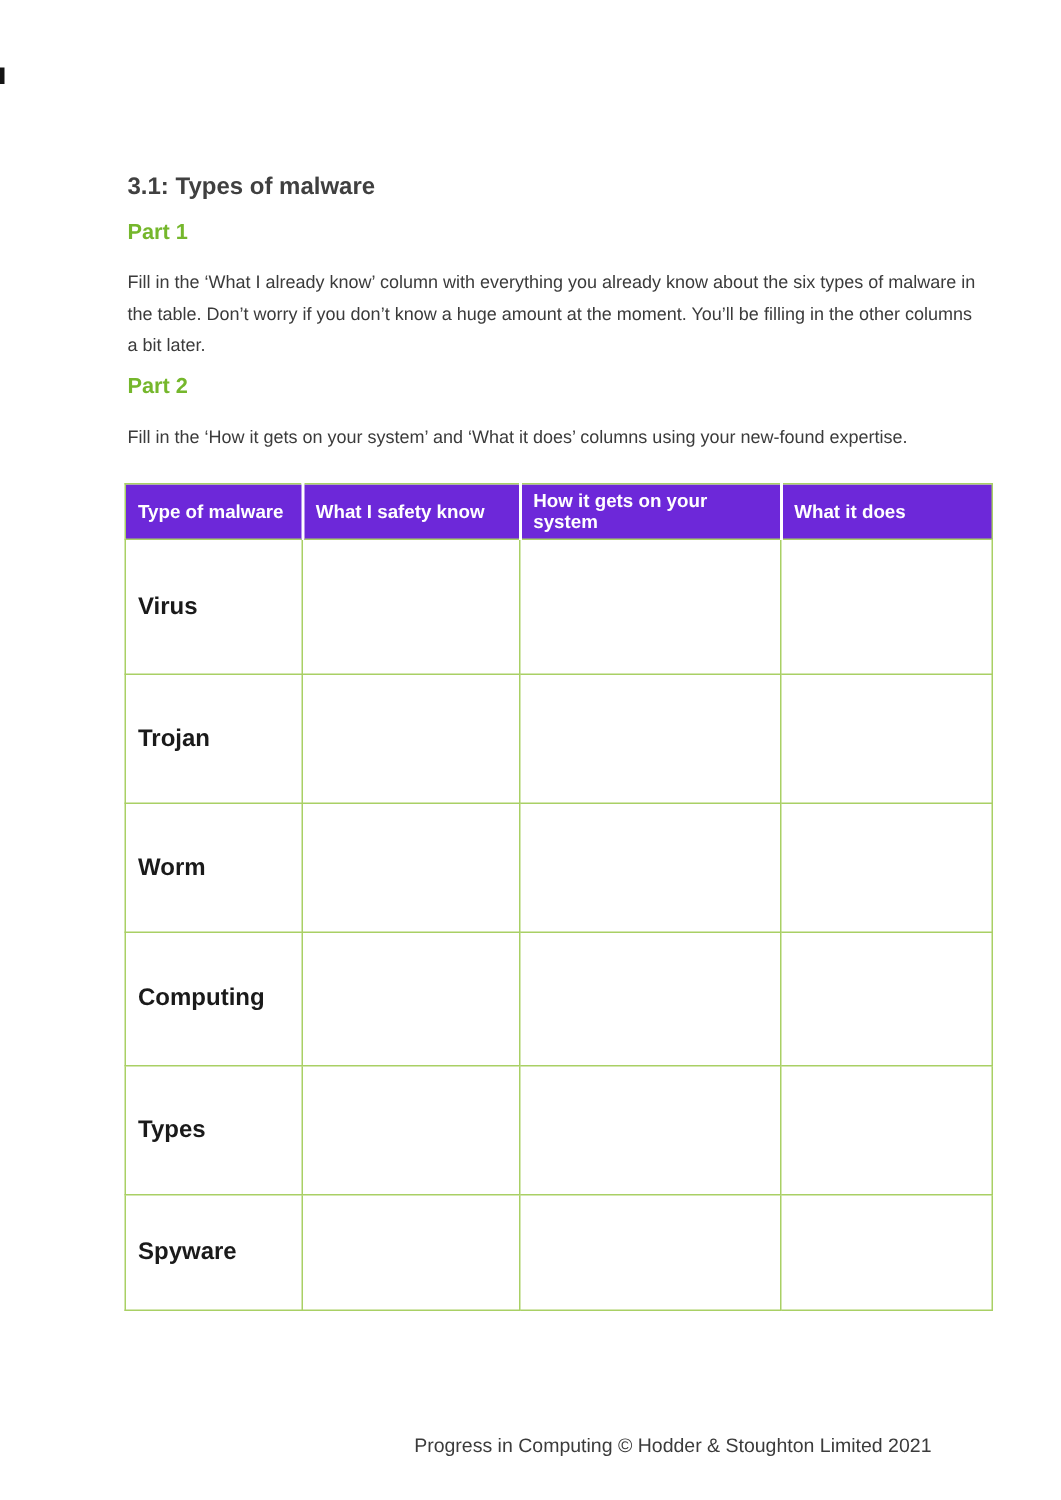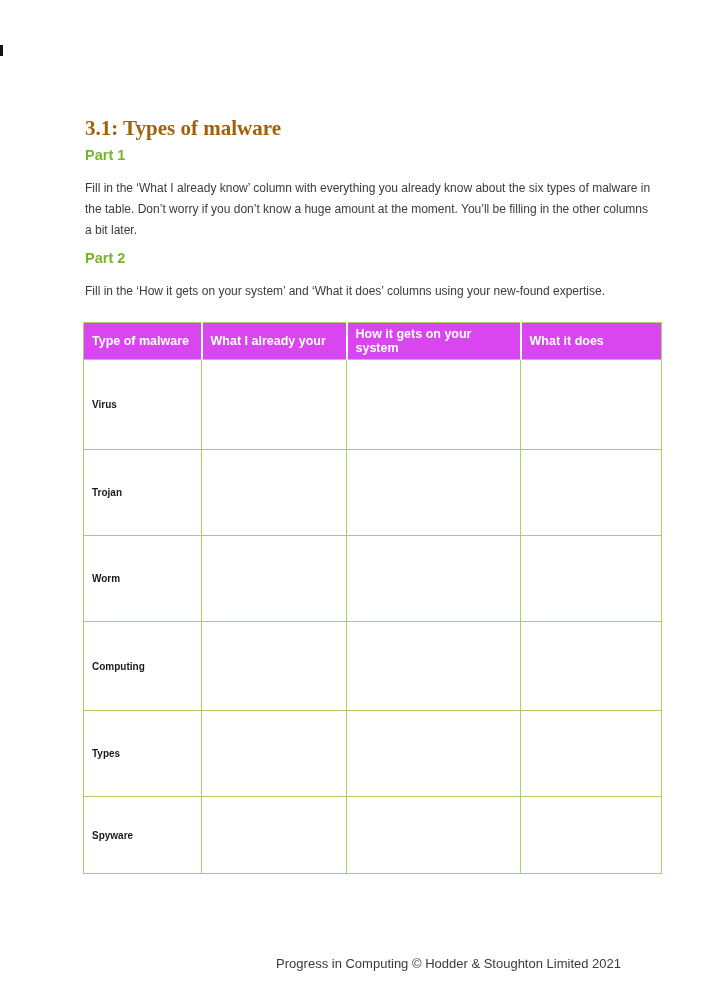--- a/index.html
+++ b/index.html
@@ -27,21 +27,21 @@
     white-space: nowrap;
   }
   .binder-notch {
     position: absolute; left: 0; top: 45px; width: 3px; height: 11px;
     background: #141414;
   }
 
   
   .section-title {
     position: absolute; left: 85px; top: 116px;
-    color: #a16207; font-size: 21px; font-weight: bold; font-family: Liberation Serif, serif;
+    color: #404040; font-size: 16px; font-weight: bold;
   }
   .part-heading {
     position: absolute; left: 85px;
     color: #75b72c; font-size: 14.5px; font-weight: bold;
   }
   #part1-heading { top: 147px; }
   #part2-heading { top: 250px; }
   .body-text {
     position: absolute; left: 85px; width: 572px;
     color: #3b3b3b; font-size: 12px; line-height: 21px;
@@ -51,37 +51,37 @@
 
   
   .tbl-wrap { position: absolute; left: 83px; top: 322px; }
   table {
     border-collapse: collapse;
     table-layout: fixed;
     width: 578px;
     border: 1.5px solid #a9d065;
   }
   th {
-    background: #d946ef;
+    background: #6d28d9;
     color: #ffffff;
     font-size: 12.5px;
     font-weight: bold;
     text-align: left;
     vertical-align: middle;
     padding: 0 4px 0 8px;
     height: 36px;
     border-left: 2px solid #ffffff;
   }
   th:first-child { border-left: none; }
   td {
     border: 1.5px solid #a9d065;
     background: #ffffff;
     vertical-align: middle;
     padding: 0 4px 0 8px;
-    font-size: 10px;
+    font-size: 16px;
   }
   td.row-label { font-weight: bold; color: #1a1a1a; }
   tr.r1 { height: 90px; }
   tr.r2 { height: 86px; }
   tr.r3 { height: 86px; }
   tr.r4 { height: 89px; }
   tr.r5 { height: 86px; }
   tr.r6 { height: 77px; }
 
   
@@ -110,21 +110,21 @@
     <table>
       <colgroup>
         <col style="width:118px">
           <col style="width:145px">
           <col style="width:174px">
           <col style="width:141px">
       </colgroup>
       <thead>
         <tr>
           <th>Type of malware</th>
-          <th>What I already your</th>
+          <th>What I safety know</th>
           <th>How it gets on your system</th>
           <th>What it does</th>
         </tr>
       </thead>
       <tbody>
         <tr class="r1">
           <td class="row-label">Virus</td>
           <td></td>
           <td></td>
           <td></td>

